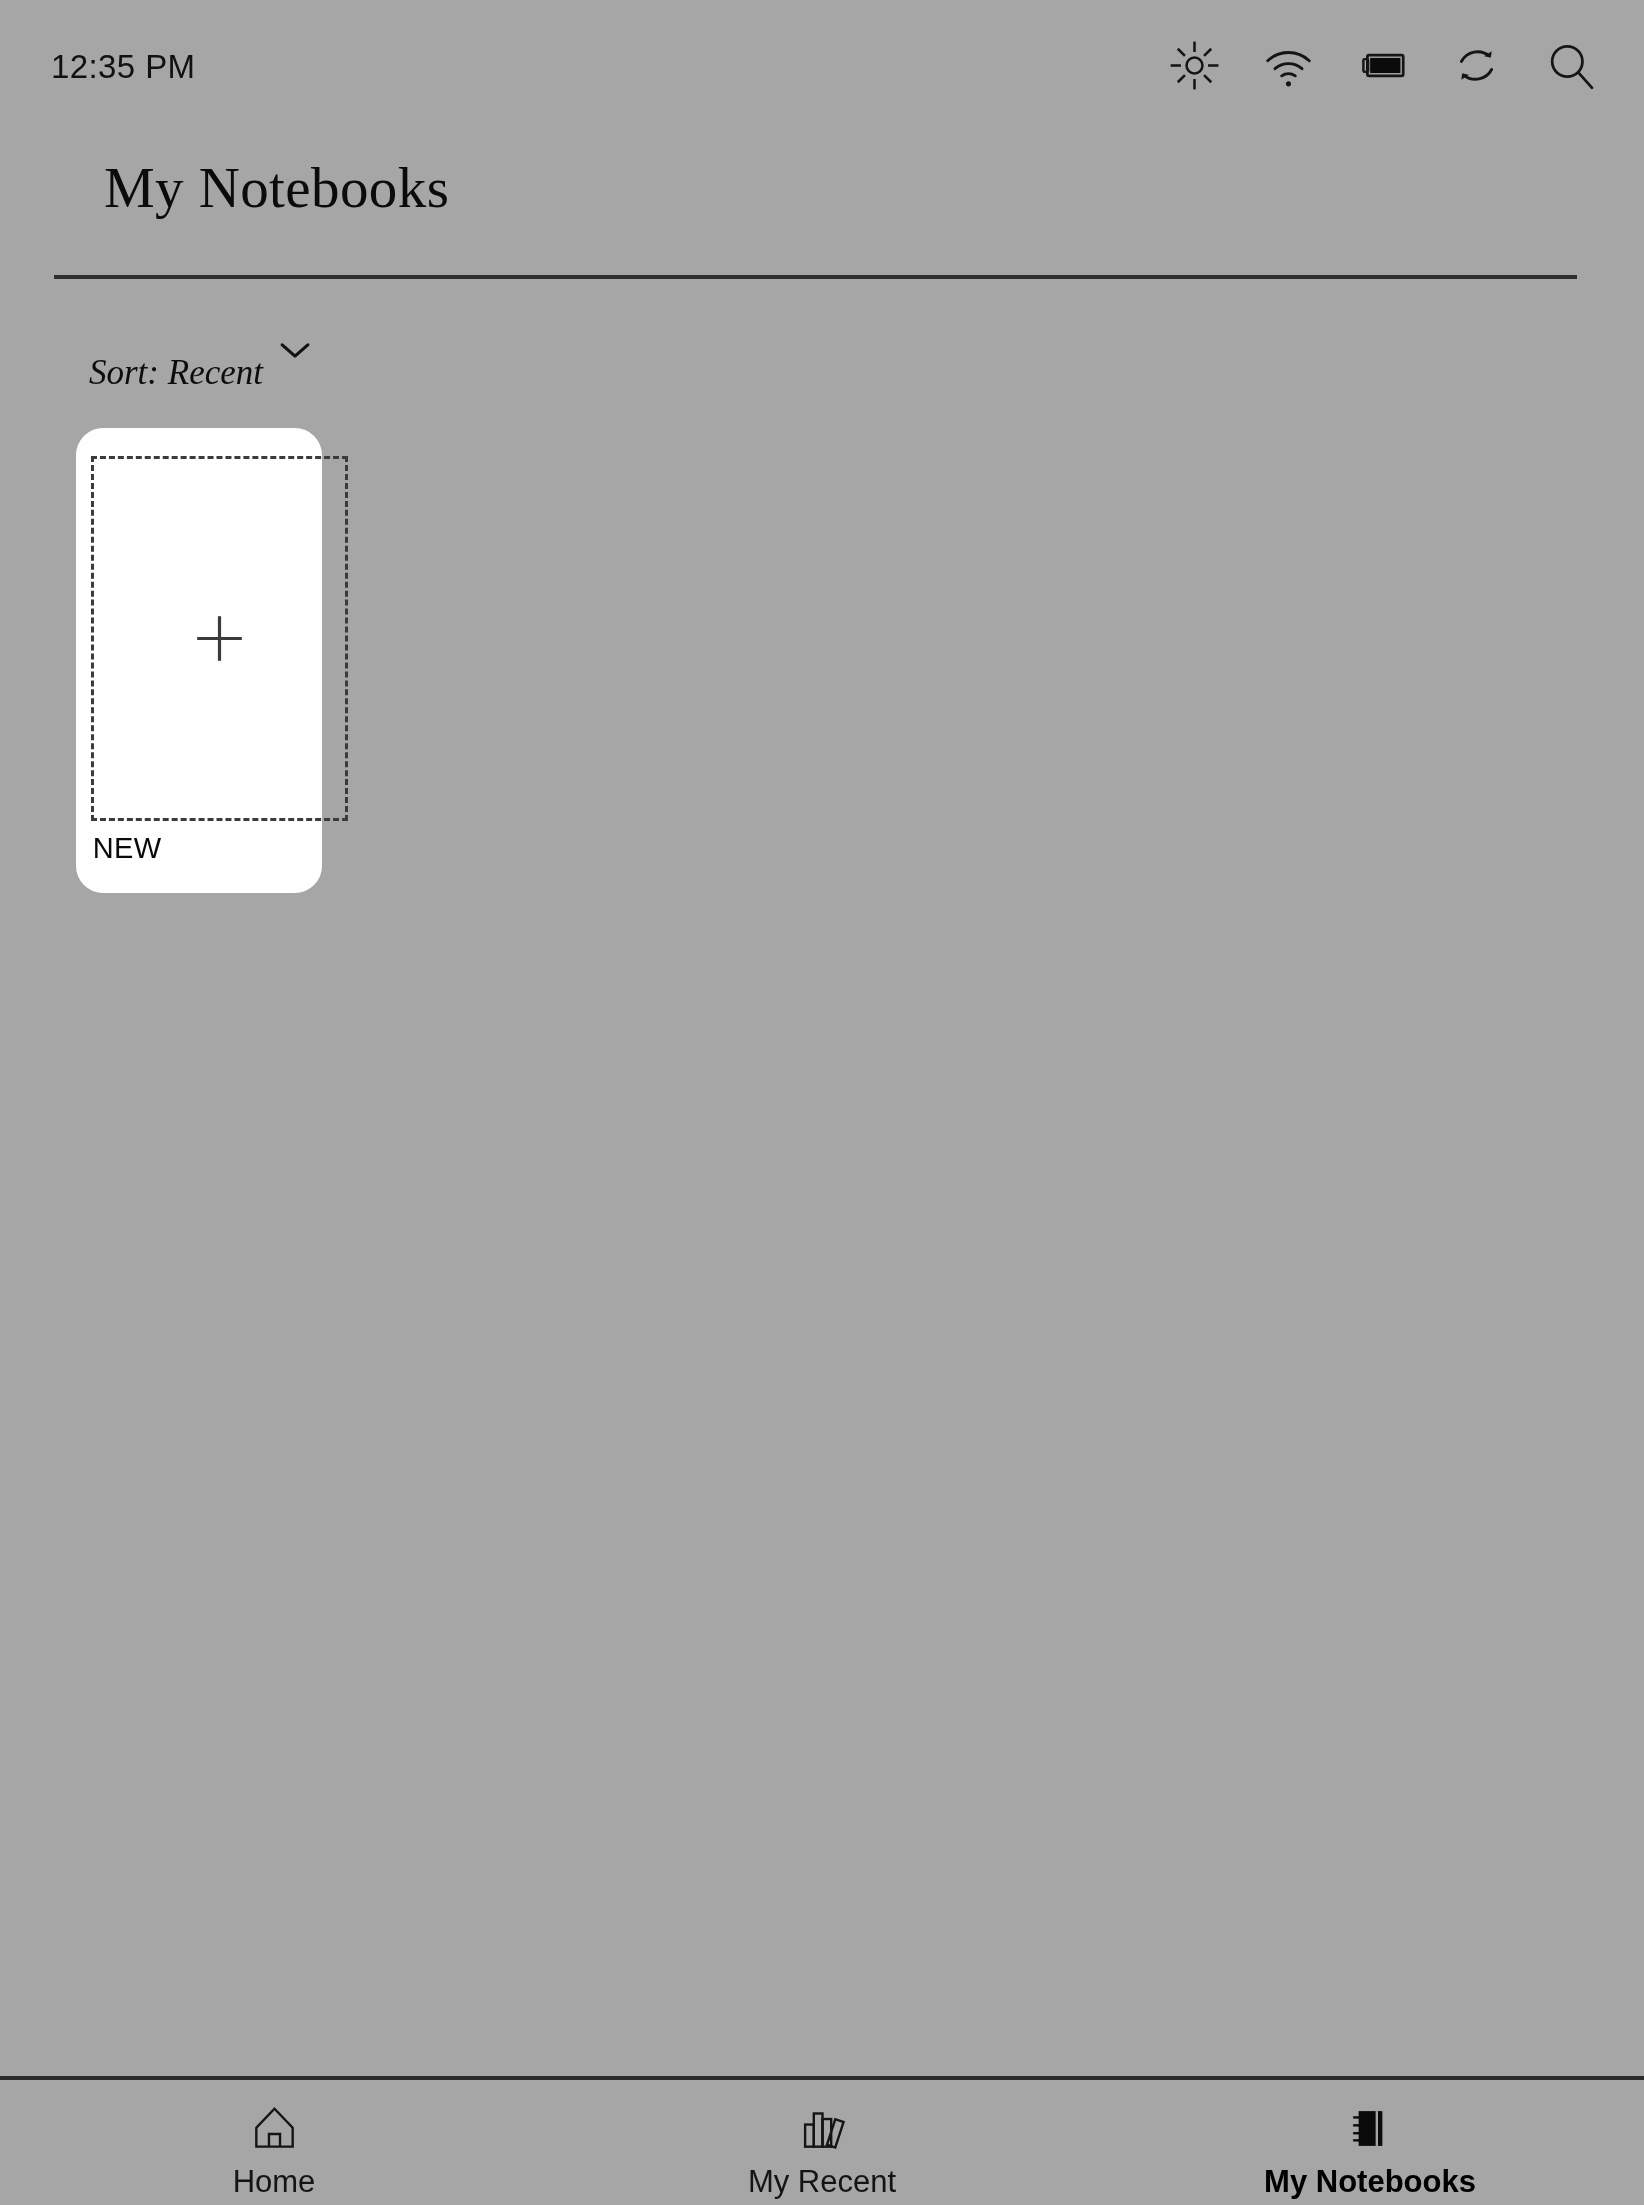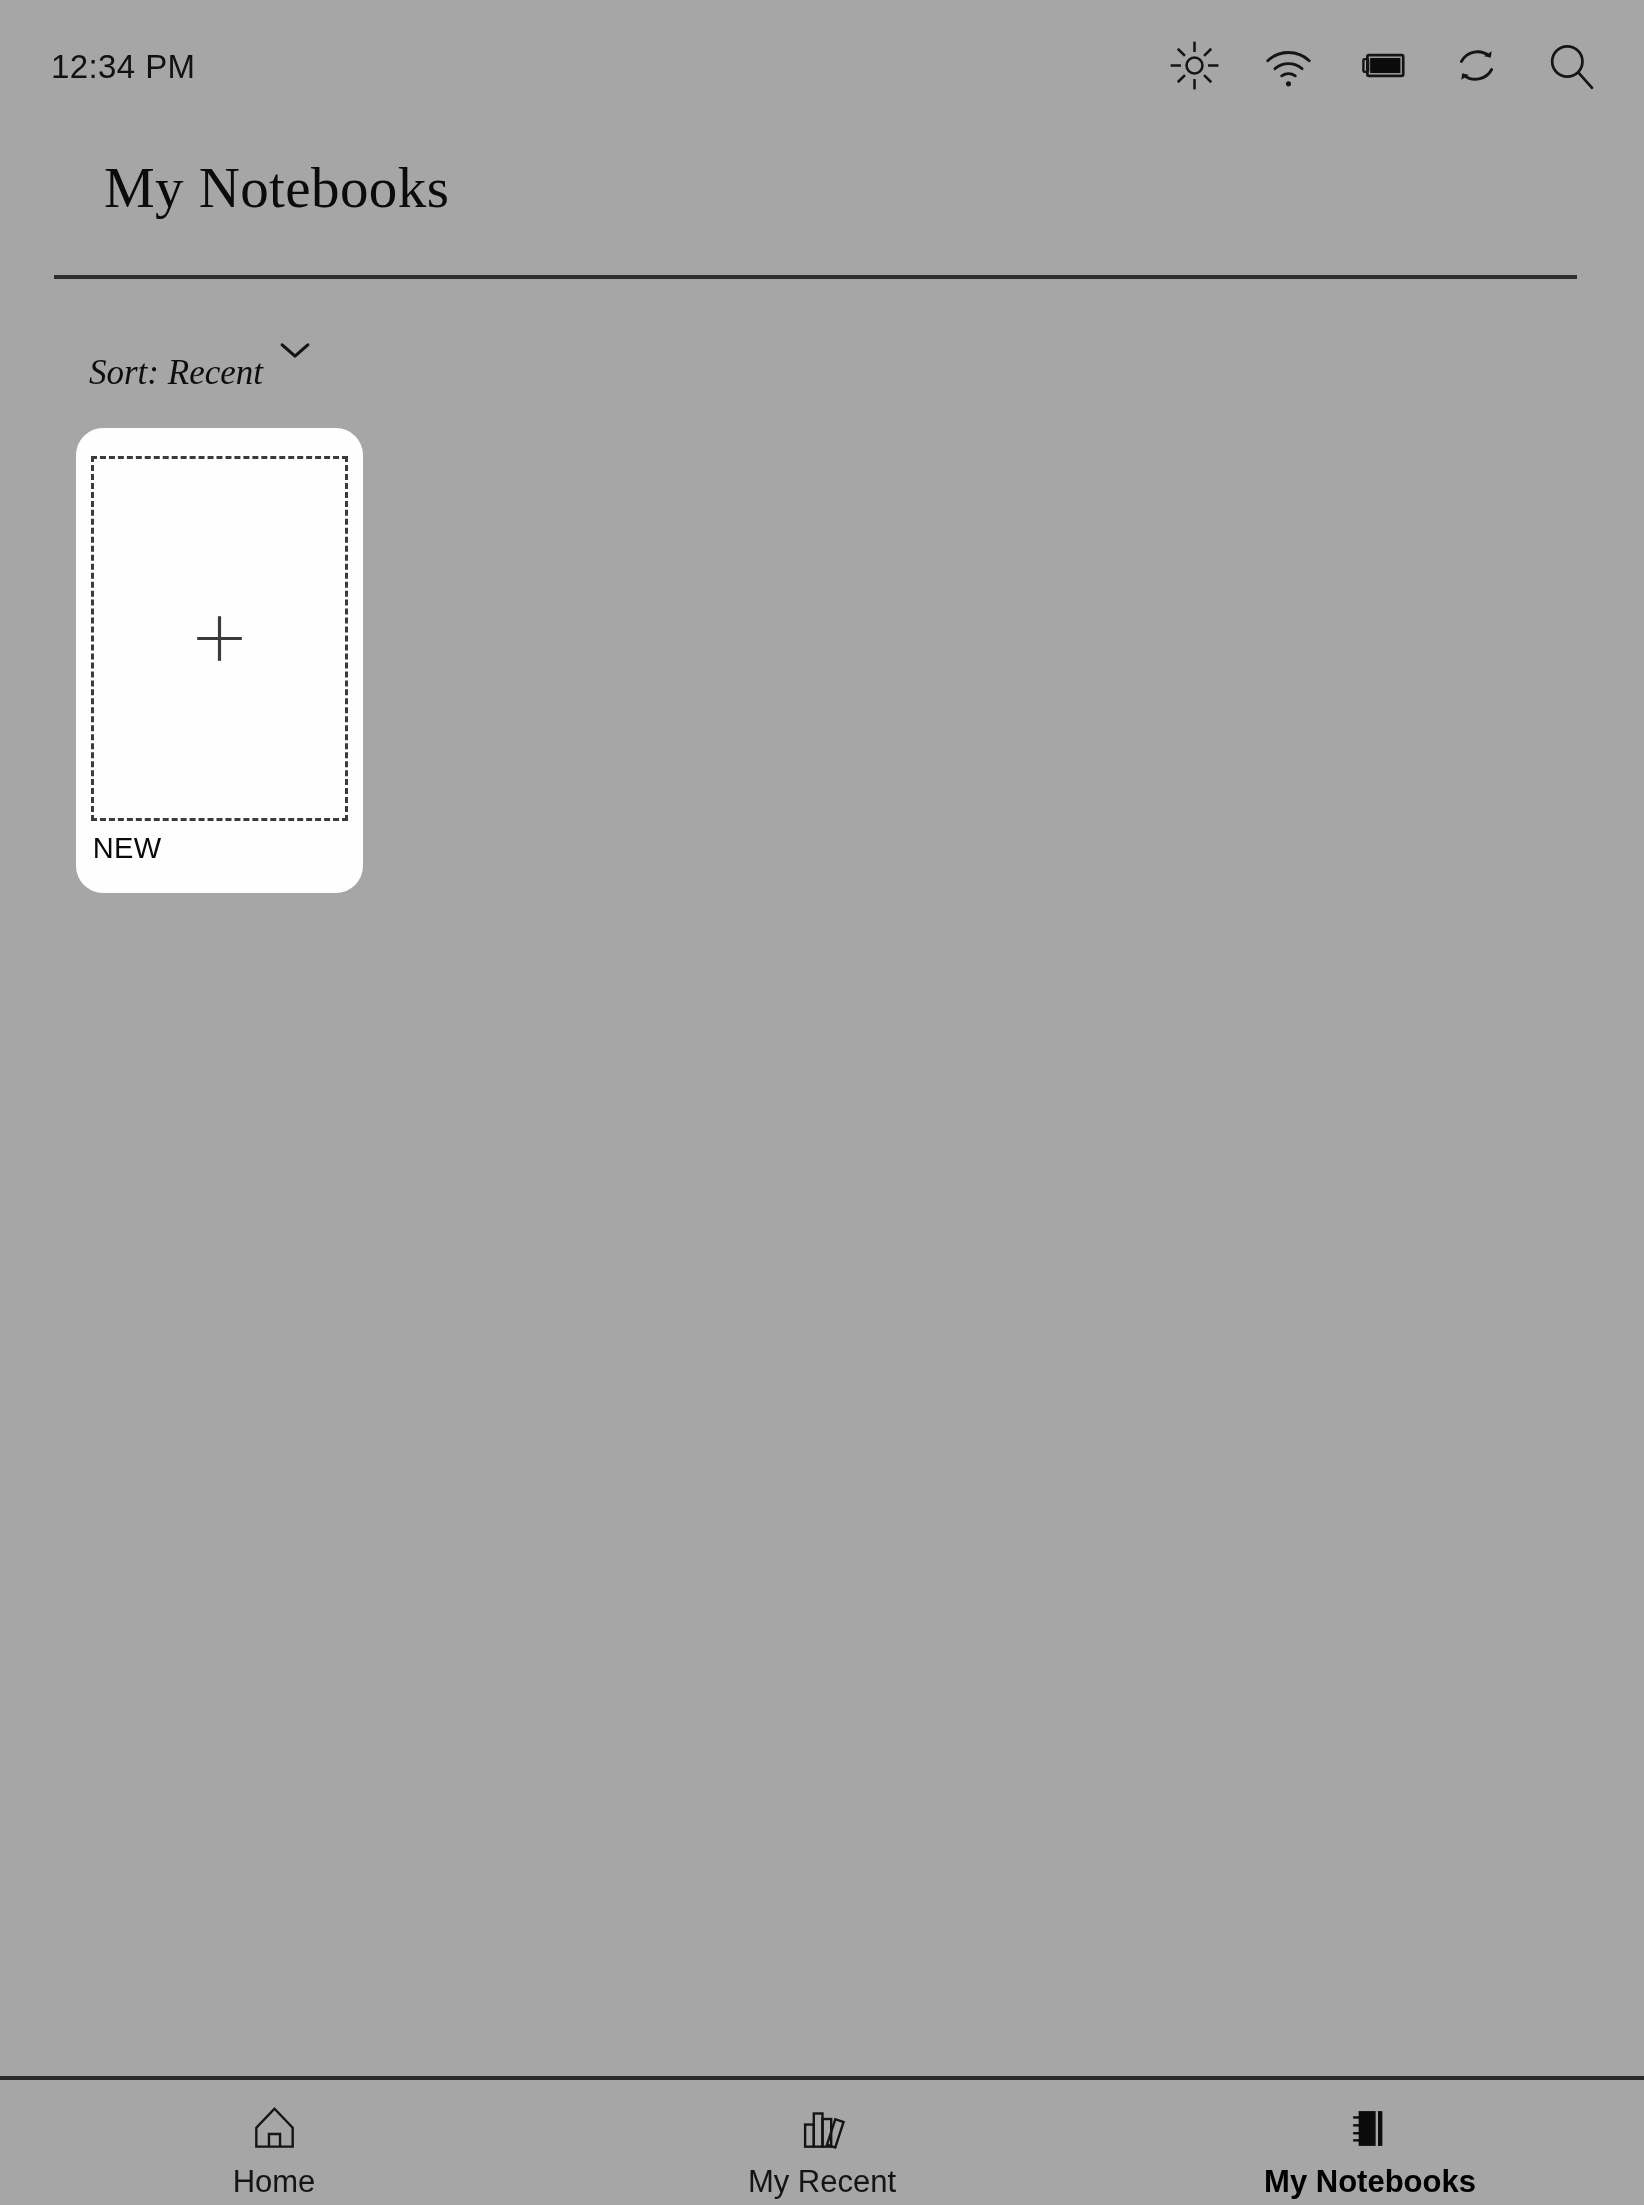--- a/index.html
+++ b/index.html
@@ -94,21 +94,21 @@
   #notebook-grid {
     position: absolute;
     left: 76px;
     top: 428px;
     display: flex;
     flex-wrap: wrap;
     gap: 35px;
   }
   .notebook-card {
     position: relative;
-    width: 287px;
+    width: 246px;
     height: 465px;
     background: #fefefe;
     border-radius: 27px;
     cursor: pointer;
   }
   .card-dash {
     position: absolute;
     left: 15px;
     top: 28px;
     width: 257px;
@@ -159,21 +159,21 @@
     line-height: 1;
   }
   .nav-item.active .nav-label { font-weight: bold; color: #000; }
 </style>
 </head>
 <body>
 
 <div id="screen">
 
   <div id="status-bar">
-    <div id="status-time">12:34 PM</div>
+    <div id="status-time">12:35 PM</div>
 
     <div id="status-icons">
 
       <span class="sysicon">
         <svg viewBox="0 0 64 64">
           <circle cx="32" cy="32" r="10" fill="none" stroke="#151515" stroke-width="3.2"></circle>
           <g stroke="#151515" stroke-width="3.2" stroke-linecap="butt">
             <line x1="32" y1="2" x2="32" y2="15"></line>
             <line x1="32" y1="49" x2="32" y2="62"></line>
             <line x1="2" y1="32" x2="15" y2="32"></line>

